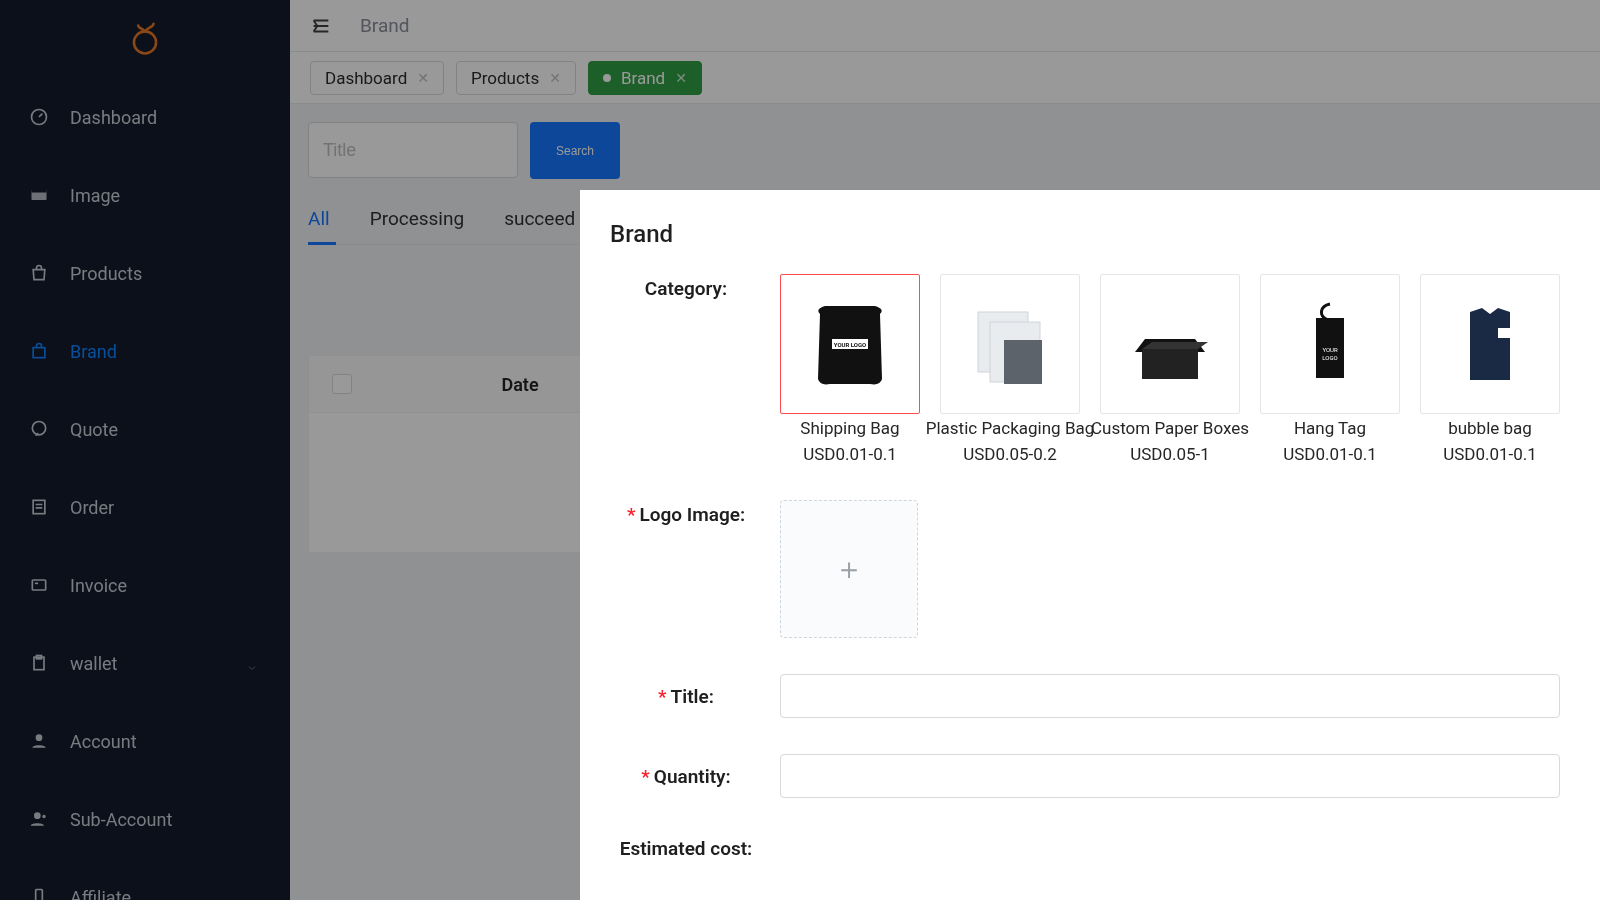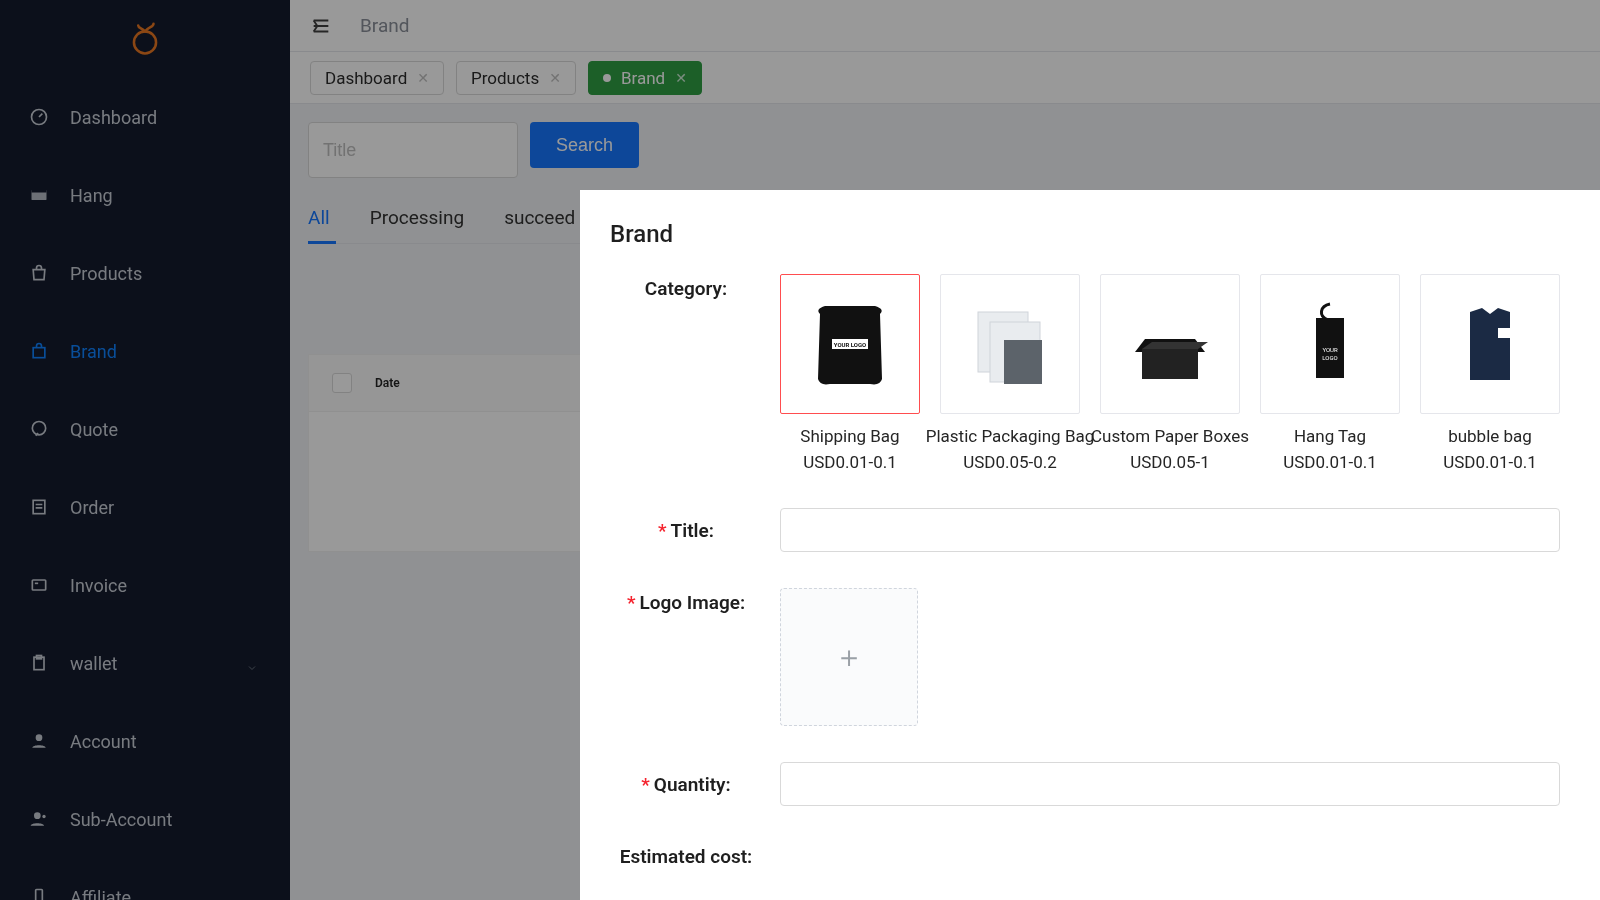--- a/index.html
+++ b/index.html
@@ -52,41 +52,41 @@
   .tab-chip.active .x { color:#cdebd5; }
 
   .page-body { padding:18px; }
   .search-row { display:flex; gap:12px; }
   .search-input {
     width:210px; height:56px; border:1px solid #d9d9d9; border-radius:4px;
     background:#fff; padding:0 14px; font-size:18px; color:#555;
   }
   .search-input::placeholder { color:#bfbfbf; }
   .search-btn {
-    height:46px; padding:0 26px; background:#1677ff; border:none; border-radius:4px;
-    color:#fff; font-size:18px; cursor:pointer;
+    height:57px; padding:0 26px; background:#1677ff; border:none; border-radius:4px;
+    color:#fff; font-size:12px; cursor:pointer;
   }
 
   .filter-tabs {
     margin-top:28px; display:flex; gap:40px; font-size:19px; color:#333;
     border-bottom:1px solid #e5e6eb; padding-bottom:14px; position:relative;
   }
   .filter-tab { cursor:pointer; }
   .filter-tab.active { color:#1677ff; }
   .filter-underline {
     position:absolute; bottom:-1px; left:0; width:28px; height:3px; background:#1677ff;
   }
 
   .table-head {
     margin-top:110px; background:#fafafa; border:1px solid #f0f0f0; height:58px;
     display:flex; align-items:center;
   }
   .th-check { width:66px; display:flex; justify-content:center; }
   .th-check .cb { width:20px; height:20px; border:1px solid #d9d9d9; border-radius:3px; background:#fff; }
-  .th-date { flex:0 0 290px; font-size:12px; color:#262626; font-weight:600; }
+  .th-date { flex:0 0 290px; text-align:center; font-size:18px; color:#262626; font-weight:600; }
   .table-body { height:140px; background:#fff; border:1px solid #f0f0f0; border-top:none; }
 
   
   .dim {
     position:absolute; left:0; top:0; width:1600px; height:900px;
     background:rgba(0,0,0,0.40);
   }
 
   
   .drawer {
@@ -104,21 +104,21 @@
   .form-label.nb { font-weight: 600; }
   .req { color:#f5222d; margin-right:4px; }
 
   .cat-list { display:flex; gap:20px; }
   .cat-card { width:140px; display:flex; flex-direction:column; align-items:center; cursor:pointer; }
   .cat-thumb {
     width:140px; height:140px; border:1px solid #e5e6eb; border-radius:2px;
     display:flex; align-items:center; justify-content:center; background:#fff;
   }
   .cat-card.selected .cat-thumb { border:1px solid #ff4d4f; }
-  .cat-name { margin-top:12px; font-size:17px; color:#262626; text-align:center; white-space:nowrap; }
+  .cat-name { margin-top:4px; font-size:17px; color:#262626; text-align:center; white-space:nowrap; }
   .cat-price { margin-top:6px; font-size:17px; color:#262626; }
 
   .text-input {
     flex:1; height:44px; border:1px solid #d9d9d9; border-radius:4px;
     padding:0 12px; font-size:17px;
   }
 
   .uploader {
     width:138px; height:138px; border:1px dashed #d0d5dd; border-radius:4px;
     background:#fafbfc; display:flex; align-items:center; justify-content:center;
@@ -151,21 +151,21 @@
     <span>Dashboard</span>
   </div>
 
   <div class="side-item">
     <span class="ico">
       <svg viewBox="0 0 24 24" width="20" height="20" fill="currentColor">
           <rect x="3" y="6" width="18" height="12" rx="1" opacity="0.9"></rect>
           <rect x="3" y="6" width="18" height="3" fill="#141b2d"></rect>
         </svg>
     </span>
-    <span>Hang</span>
+    <span>Image</span>
   </div>
 
   <div class="side-item">
     <span class="ico">
       <svg viewBox="0 0 24 24" width="20" height="20" fill="none" stroke="currentColor" stroke-width="2">
           <path d="M5 8h14l-1 12H6z"></path>
           <path d="M9 8V6a3 3 0 016 0v2"></path>
         </svg>
     </span>
     <span>Products</span>
@@ -373,36 +373,36 @@
             <rect x="58" y="34" width="14" height="10" fill="#fff"></rect>
           </svg>
         </div>
         <div class="cat-name">bubble bag</div>
         <div class="cat-price">USD0.01-0.1</div>
       </div>
 
     </div>
   </div>
 
+  <div class="form-row">
+    <div class="form-label">
+      <span class="req">*</span><span>Logo Image:</span>
+    </div>
+    <div class="uploader">
+      <span class="plus">＋</span>
+    </div>
+  </div>
+
   <div class="form-row" style="align-items:center;">
     <div class="form-label">
       <span class="req">*</span><span>Title:</span>
     </div>
     <input class="text-input" style="">
   </div>
 
-  <div class="form-row">
-    <div class="form-label">
-      <span class="req">*</span><span>Logo Image:</span>
-    </div>
-    <div class="uploader">
-      <span class="plus">＋</span>
-    </div>
-  </div>
-
   <div class="form-row" style="align-items:center;">
     <div class="form-label">
       <span class="req">*</span><span>Quantity:</span>
     </div>
     <input class="text-input" style="">
   </div>
 
   <div class="form-row">
     <div class="form-label">Estimated cost:</div>
   </div>

